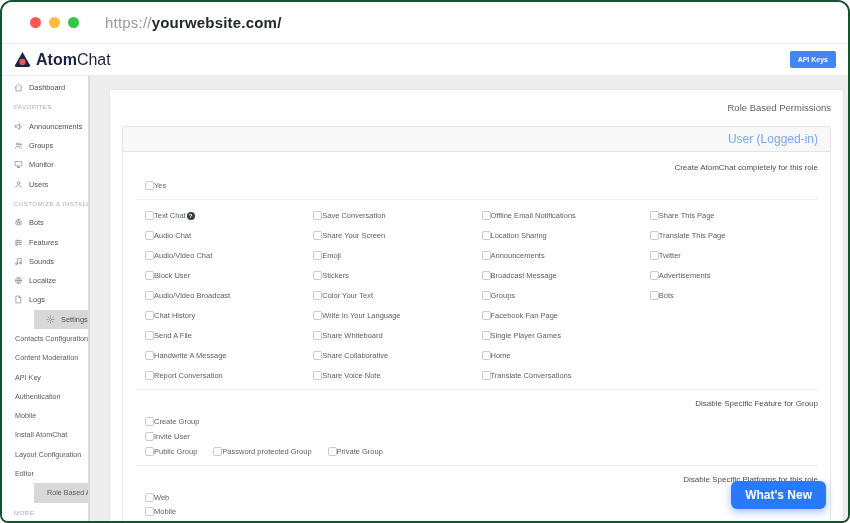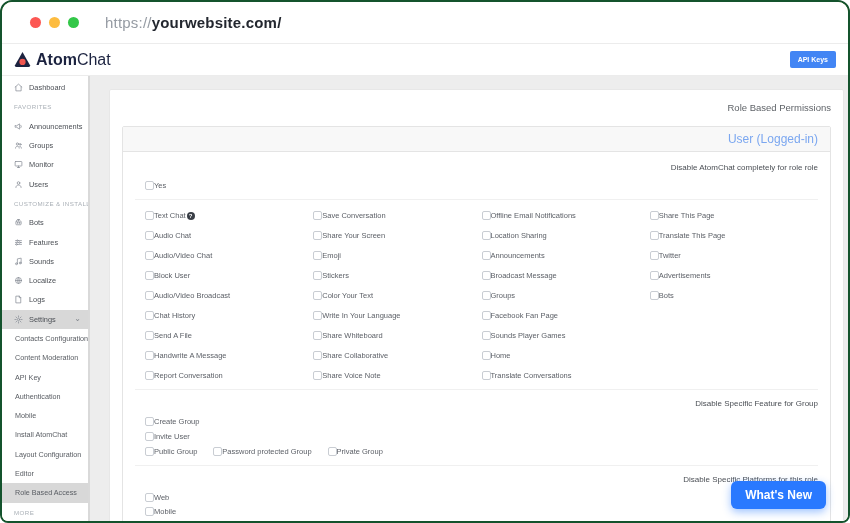--- a/index.html
+++ b/index.html
@@ -34,21 +34,21 @@
   .logo-text b{font-weight:800;}
   .api-btn{background:var(--accent-blue);color:#fff;border:none;font-size:7px;font-weight:700;padding:5px 8px;border-radius:2px;cursor:pointer;font-family:inherit;}
   
   .app-body{display:flex;height:503px;}
   .sidebar{width:88px;flex-shrink:0;background:#fff;border-right:2px solid #d9d9d9;overflow:hidden;padding-top:2px;}
   .side-item,.side-sub{display:flex;align-items:center;height:19.3px;padding-left:12px;font-size:7.4px;color:#4b4f55;cursor:pointer;white-space:nowrap;}
   .side-item .icn{width:9px;height:9px;margin-right:6px;color:#8a8f98;flex-shrink:0;display:inline-flex;}
   .side-item .icn svg{width:9px;height:9px;}
   .side-sub{padding-left:13px;color:#585c62;font-size:7.2px;}
   .side-section{display:flex;align-items:center;height:19.3px;padding-left:12px;font-size:6.2px;color:#aab0b7;letter-spacing:.4px;white-space:nowrap;}
-  .active{background:#d8d8d8;}
+  .active{background:#d8d8d8;margin-left:32px;}
   .chev{margin-left:auto;margin-right:7px;color:#82878e;font-size:8px;line-height:1;}
   
   .main{flex:1;background:#ededed;padding:13px 4px 0 19px;overflow:hidden;text-align:right;}
   .card{background:#fff;border:1px solid #e7e7e7;border-radius:2px;height:460px;padding:9px 12px;}
   .card-title{font-size:9.5px;color:#5f6368;margin:3px 0 13px 4px;font-weight:400;}
   .panel{border:1px solid #e4e4e4;border-radius:2px;}
   .panel-header{background:#f8f8f8;border-bottom:1px solid #e4e4e4;color:var(--link-blue);font-size:12px;padding:5px 12px;}
   .panel-body{padding:2px 12px 0;}
   .section{padding:7px 0 9px;}
   .section + .section{border-top:1px solid #f0f0f0;}
@@ -236,21 +236,21 @@
 
     <div class="main">
       <div class="card">
         <h1 class="card-title">Role Based Permissions</h1>
 
         <div class="panel">
           <div class="panel-header">User (Logged-in)</div>
           <div class="panel-body">
 
             <div class="section">
-              <div class="sec-heading">Disable AtomChat completely for role role</div>
+              <div class="sec-heading">Create AtomChat completely for this role</div>
               <div class="stack indent">
                   <label class="cb">
                     <span class="box"></span>
                     <span>Yes</span>
                   </label>
                 </div>
             </div>
 
             <div class="section">
               <div class="feat-grid indent">
@@ -351,21 +351,21 @@
                     <label class="cb">
                       <span class="box"></span>
                       <span>Groups</span>
                     </label>
                     <label class="cb">
                       <span class="box"></span>
                       <span>Facebook Fan Page</span>
                     </label>
                     <label class="cb">
                       <span class="box"></span>
-                      <span>Sounds Player Games</span>
+                      <span>Single Player Games</span>
                     </label>
                     <label class="cb">
                       <span class="box"></span>
                       <span>Home</span>
                     </label>
                     <label class="cb">
                       <span class="box"></span>
                       <span>Translate Conversations</span>
                     </label>
                   </div>

